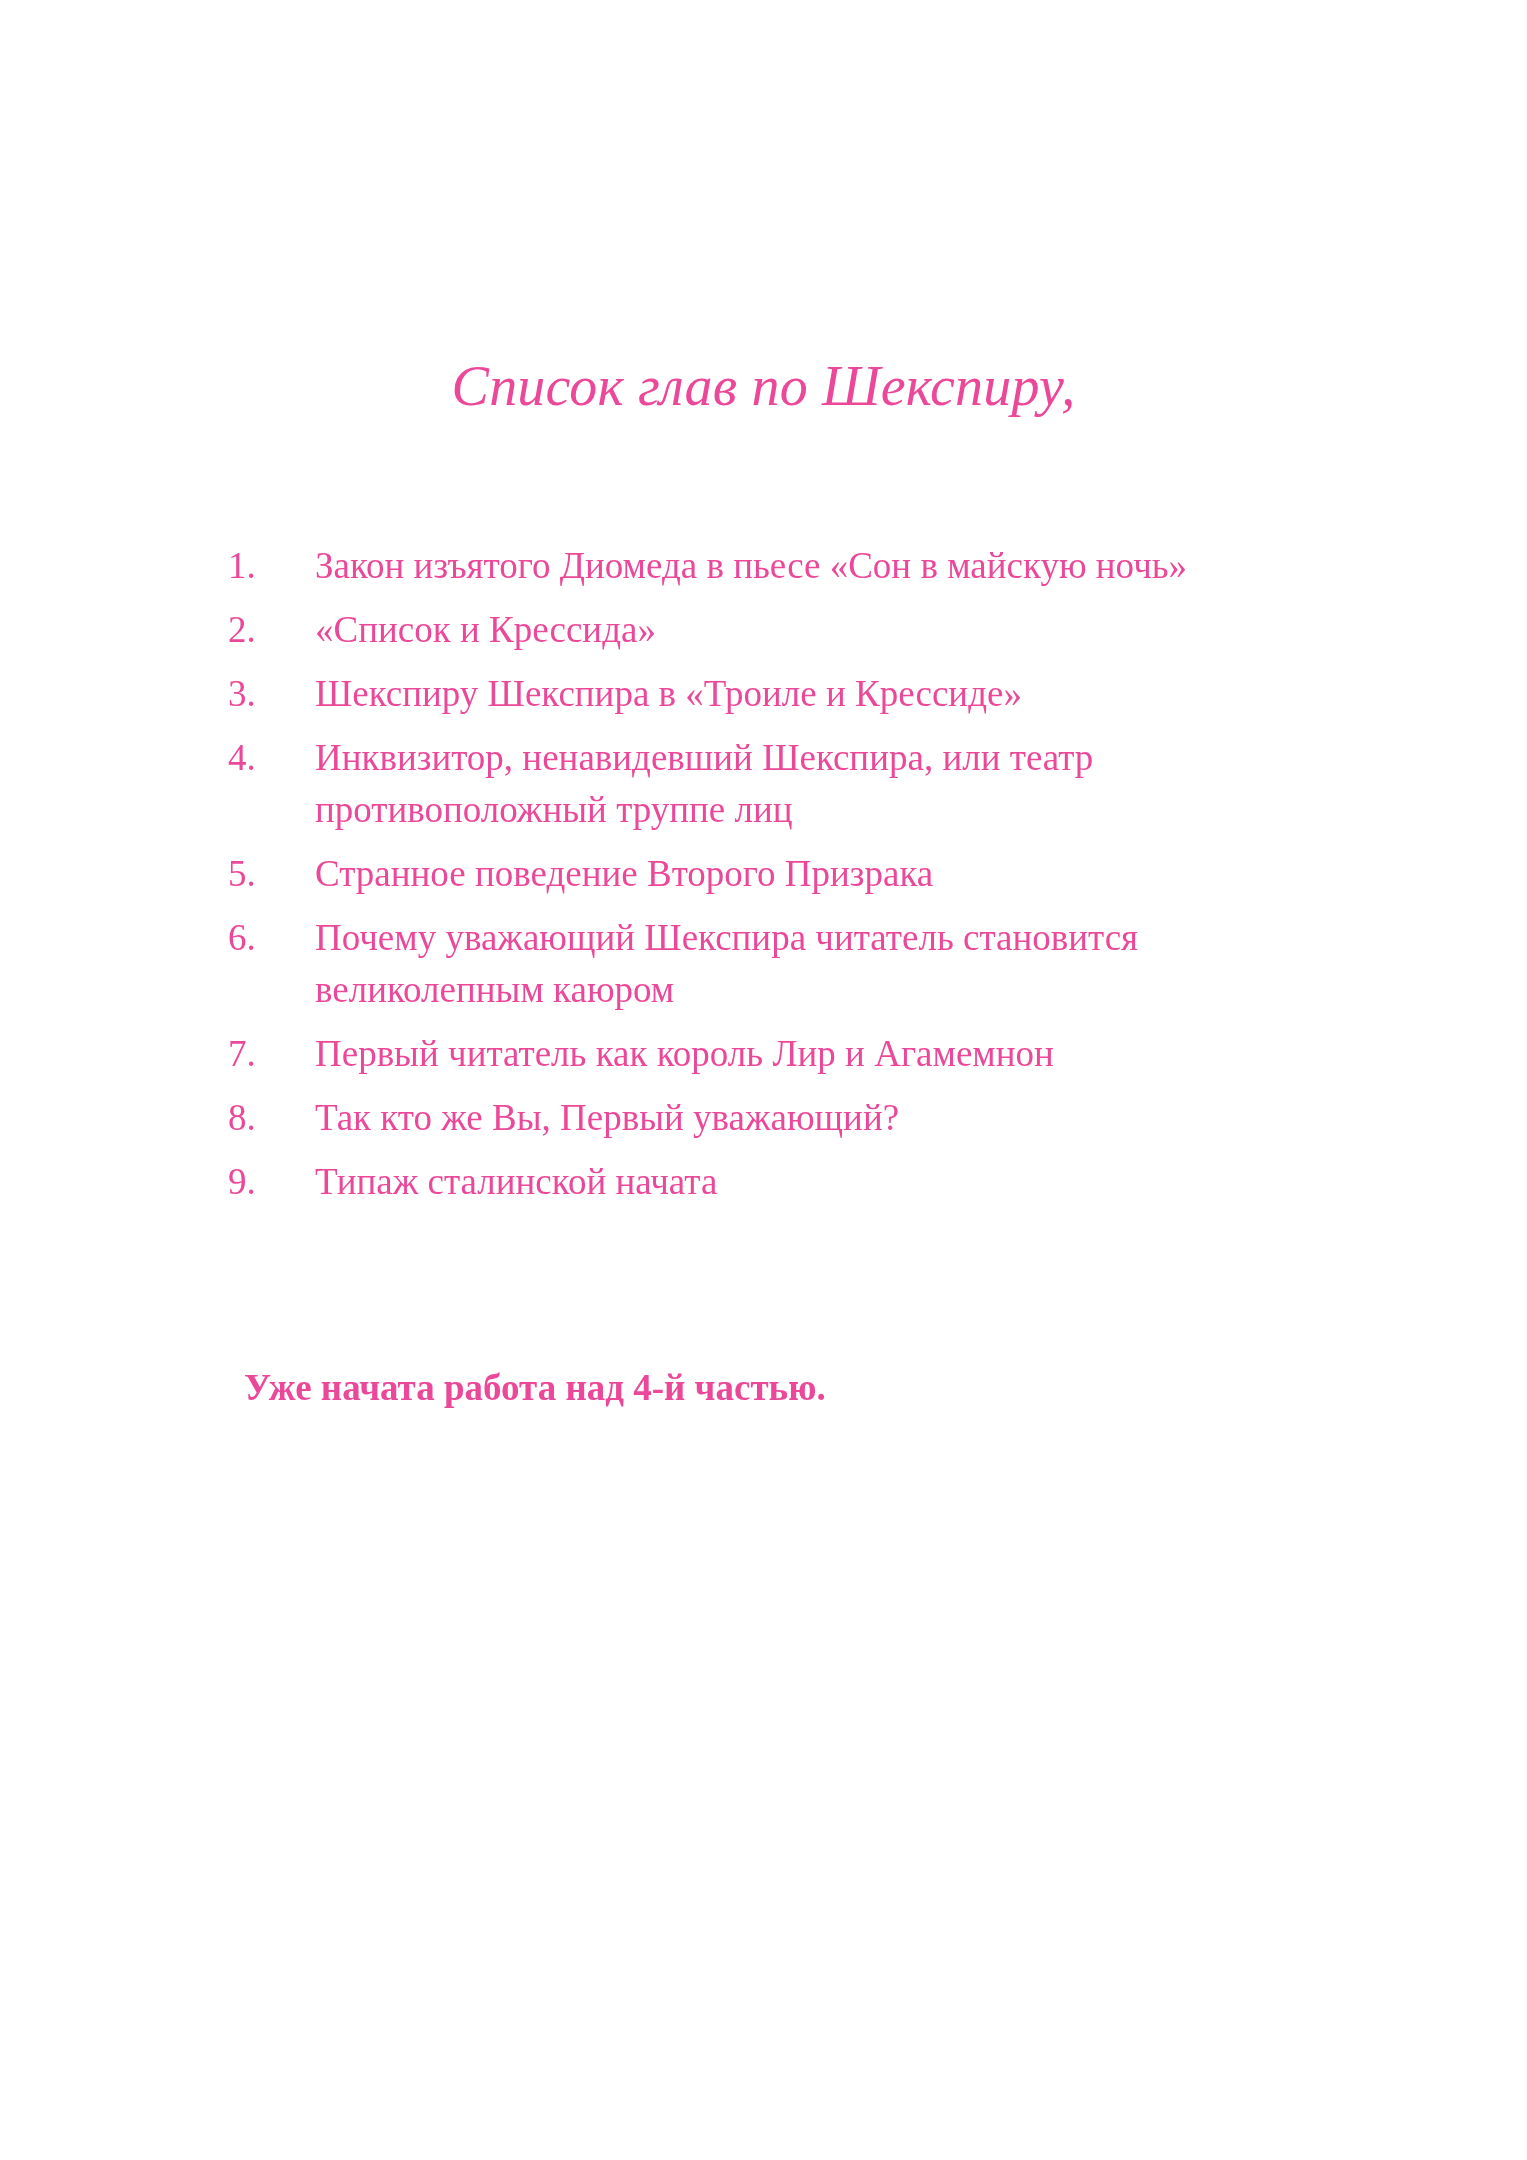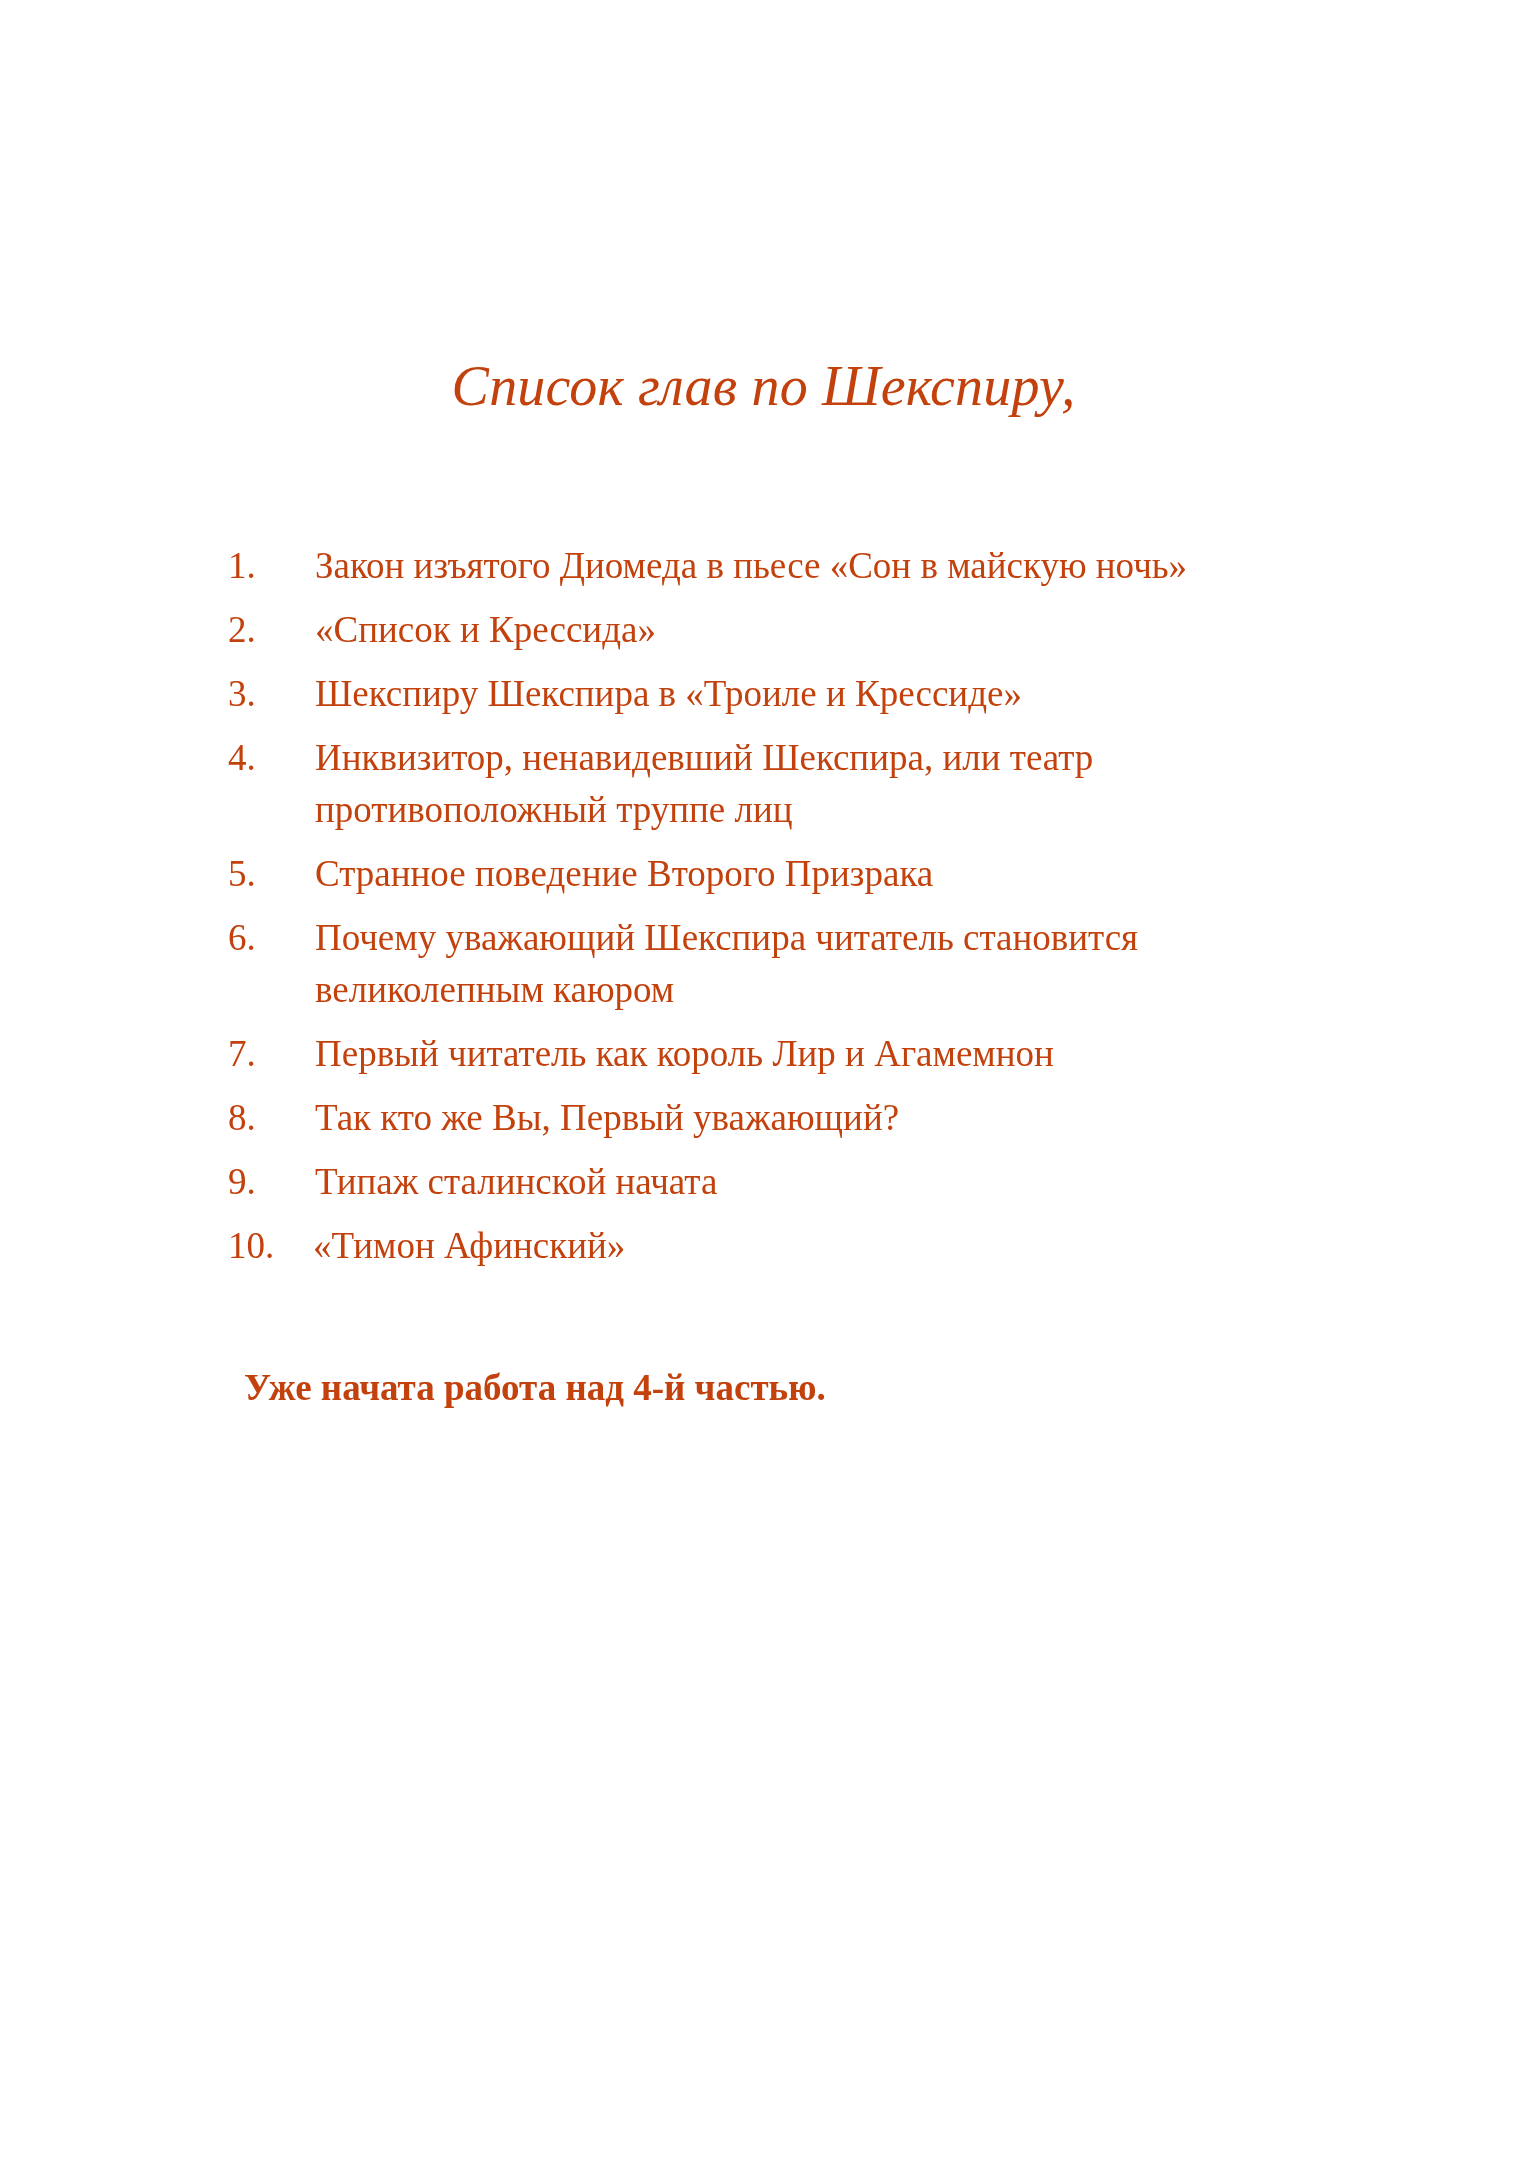--- a/index.html
+++ b/index.html
@@ -9,21 +9,21 @@
   }
 
   .page {
     position: relative;
     width: 1527px;
     height: 2160px;
     background: #ffffff;
     box-sizing: border-box;
     overflow: hidden;
     font-family: "Liberation Serif", "DejaVu Serif", serif;
-    color: #c2410c;
+    color: #ec4899;
     padding-left: 10px;
     -webkit-font-smoothing: antialiased;
   }
 
   
   .doc-title {
     position: absolute;
     left: 0;
     right: 0;
     top: 300px;
@@ -127,21 +127,17 @@
         <span class="chapter-text">Первый читатель как король Лир и Агамемнон</span>
       </li>
       <li class="chapter-item">
         <span class="chapter-number">8.</span>
         <span class="chapter-text">Так кто же Вы, Первый уважающий?</span>
       </li>
       <li class="chapter-item">
         <span class="chapter-number">9.</span>
         <span class="chapter-text">Типаж сталинской начата</span>
       </li>
-      <li class="chapter-item tight">
-        <span class="chapter-number">10.</span>
-        <span class="chapter-text">«Тимон Афинский»</span>
-      </li>
     </ol>
 
   <p class="closing-note">Уже начата работа над 4-й частью.</p>
 
 </div>
 
 </body></html>

